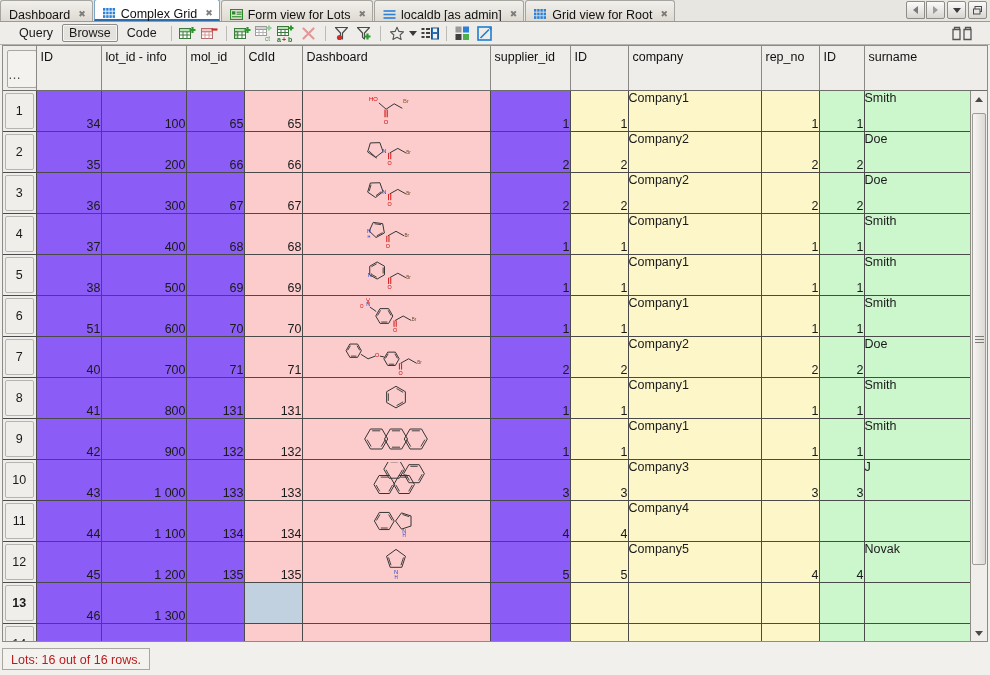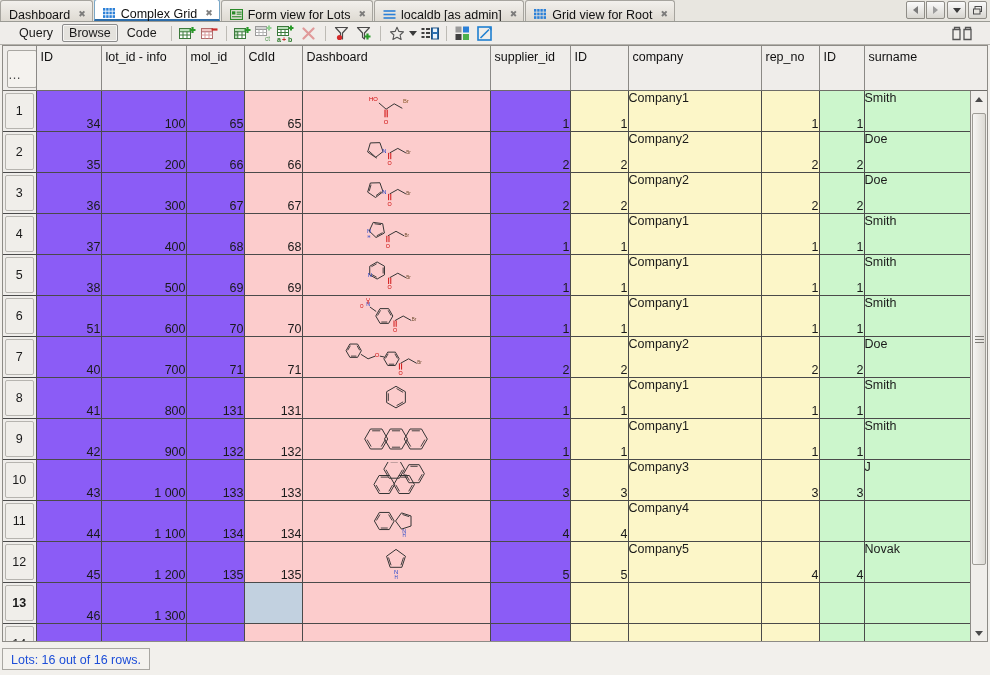--- a/index.html
+++ b/index.html
@@ -153,21 +153,21 @@
   .grip i{display:block;height:1px;background:#7d7b76;margin:2px 0;}
 
   
   .statusbar{
     position:absolute;left:2px;right:2px;bottom:4px;height:24px;
     display:flex;align-items:center;
   }
   .statusfield{
     border:1px solid #a9a7a2;background:#f4f2ee;
     height:22px;line-height:22px;padding:0 8px;font-size:12.5px;
-    box-sizing:border-box;color:#1d4ed8;
+    box-sizing:border-box;color:#b91c1c;
   }
 </style>
 </head>
 <body>
 
 <div class="app">
 
   <div class="tabbar">
     <div class="tabs" id="tabstrip">
         <div class="tab">

